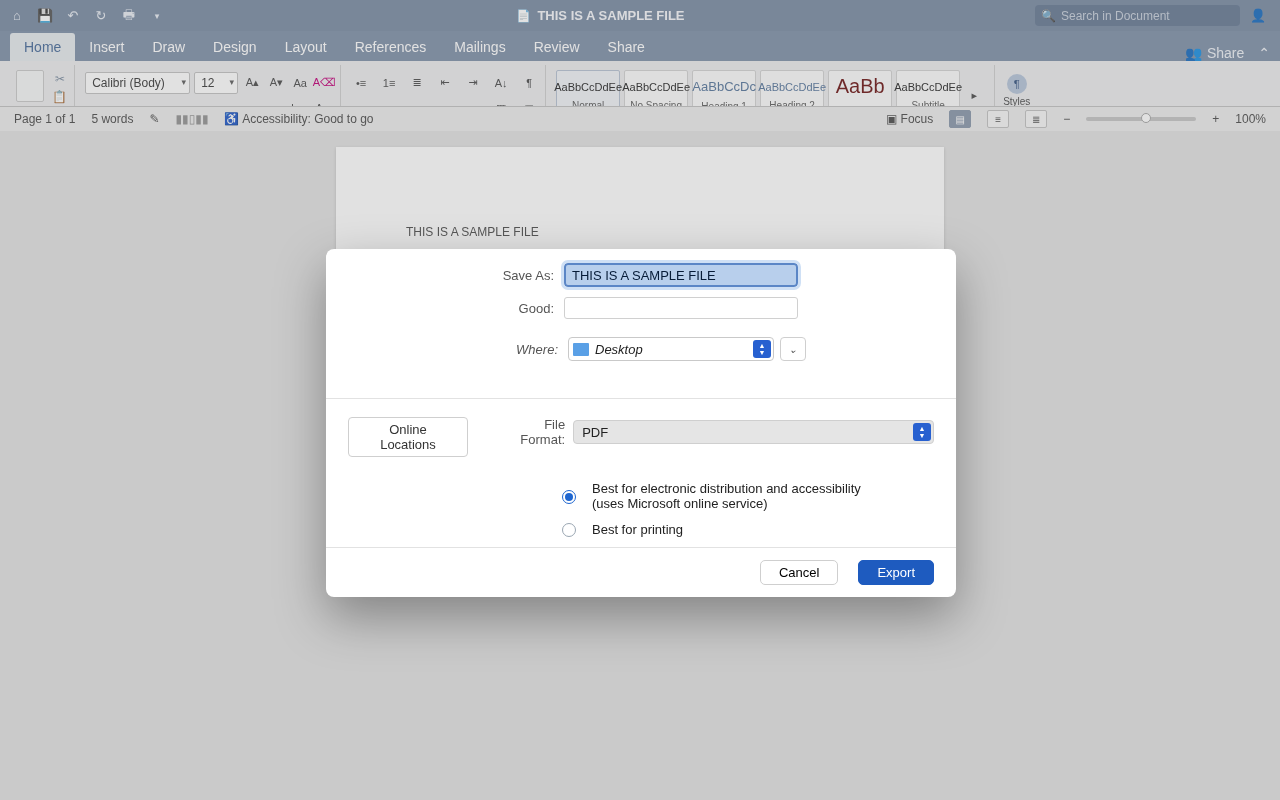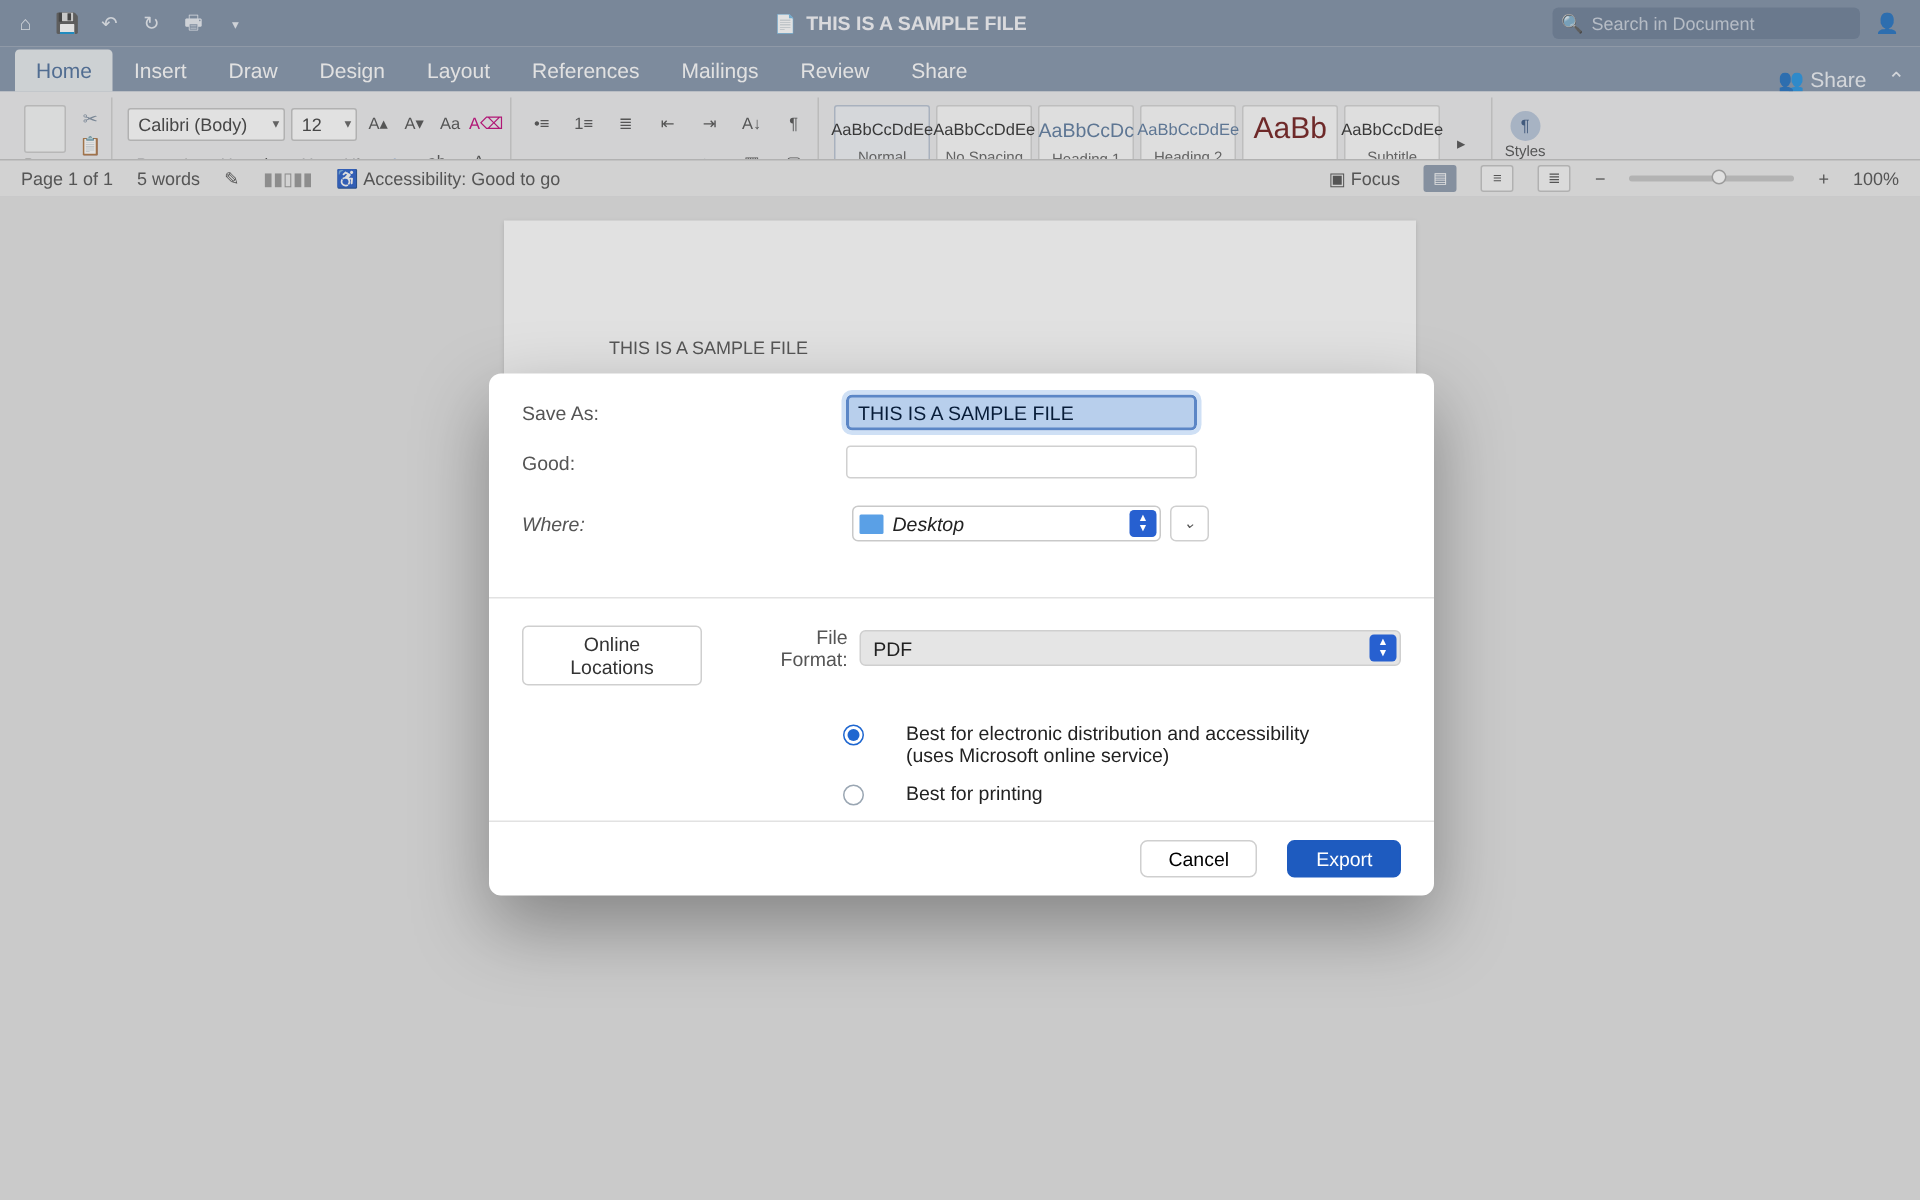--- a/index.html
+++ b/index.html
@@ -55,36 +55,36 @@
 .status .viewbtn{width:22px;height:18px;border:1px solid #c5c5c5;background:#f7f7f7;display:inline-flex;align-items:center;justify-content:center;font-size:10px;border-radius:2px;}
 .status .viewbtn.active{background:#8d9db2;color:#fff;border-color:#8d9db2;}
 .slider{width:110px;height:4px;background:#c7c7c7;border-radius:2px;position:relative;}
 .slider .thumb{position:absolute;width:10px;height:10px;background:#fff;border:1px solid #aaa;border-radius:50%;top:-4px;left:50%;}
 
 
 .modal-backdrop{position:absolute; inset:0; background:rgba(120,120,120,0.12);}
 .modal{ position:absolute; left:326px; top:249px; width:630px; background:#fff; border-radius:8px; box-shadow:0 20px 50px rgba(0,0,0,0.35); font-size:13px; color:#222;}
 .modal .section{padding:14px 22px;}
 .modal .row{display:flex; align-items:center; margin-bottom:10px; gap:10px;}
-.modal label{width:206px; color:#555; font-size:13px;}
+.modal label{width:206px; text-align:right; color:#555; font-size:13px;}
 .modal input[type=text].saveas{width:234px; height:24px; border:2px solid #5b86c6; border-radius:4px; padding:0 6px; background:#b8cfec; color:#071c38; font-size:13px; outline: 3px solid #cfe0f5;}
 .modal input[type=text].tags{width:234px; height:22px; border:1px solid #d0d0d0; border-radius:3px; padding:0 6px;}
 .where{display:flex; align-items:center; gap:6px;}
 .where-sel{width:206px; height:24px; border:1px solid #c9c9c9; border-radius:4px; background:#fff; display:flex; align-items:center; padding:0 4px; gap:6px; position:relative;}
 .where-sel .folder{width:16px;height:13px;background:#5aa0e6;border-radius:1px;}
 .where-sel .upd{position:absolute;right:2px;top:2px;bottom:2px;width:18px;background:#2760d0;border-radius:3px;display:flex;flex-direction:column;align-items:center;justify-content:center;color:#fff;font-size:7px;gap:0;}
 .expand{width:26px;height:24px;border:1px solid #cfcfcf;border-radius:4px;display:flex;align-items:center;justify-content:center;font-size:10px;color:#555;}
 .divider{height:1px;background:#e2e2e2;margin:4px 0;}
 .section2{padding:14px 22px; display:flex; align-items:flex-start;}
 .online-btn{border:1px solid #cfcfcf;border-radius:4px;padding:4px 12px;color:#333;background:#fff; font-size:13px;}
 .ff-row{display:flex; align-items:center; gap:8px; margin-left:30px;}
 .ff-sel{width:372px;height:24px;border:1px solid #cfcfcf;border-radius:4px;padding:0 8px;display:flex;align-items:center;position:relative;background:#e5e5e5;}
 .ff-sel .upd{position:absolute;right:2px;top:2px;bottom:2px;width:18px;background:#2760d0;border-radius:3px;display:flex;flex-direction:column;align-items:center;justify-content:center;color:#fff;font-size:7px;}
 .radios{margin-left:236px; margin-top:10px;}
-.radio-row{display:flex;align-items:flex-start;gap:28px;margin-bottom:10px;}
+.radio-row{display:flex;align-items:center;gap:16px;margin-bottom:10px;}
 .radio{width:14px;height:14px;border:1px solid #9aa6b2;border-radius:50%;display:inline-flex;align-items:center;justify-content:center;margin-top:2px;}
 .radio.checked{border-color:#1e66d0;}
 .radio.checked::after{content:"";width:8px;height:8px;background:#1e66d0;border-radius:50%;}
 .modal-foot{border-top:1px solid #e2e2e2;padding:12px 22px;display:flex;justify-content:flex-end;gap:20px;}
 .btn{border:1px solid #cfcfcf;border-radius:5px;padding:4px 18px;background:#fff;font-size:13px;}
 .btn.primary{background:#1e5bbf;color:#fff;border-color:#1e5bbf;}
 </style>
 </head>
 <body>
 

